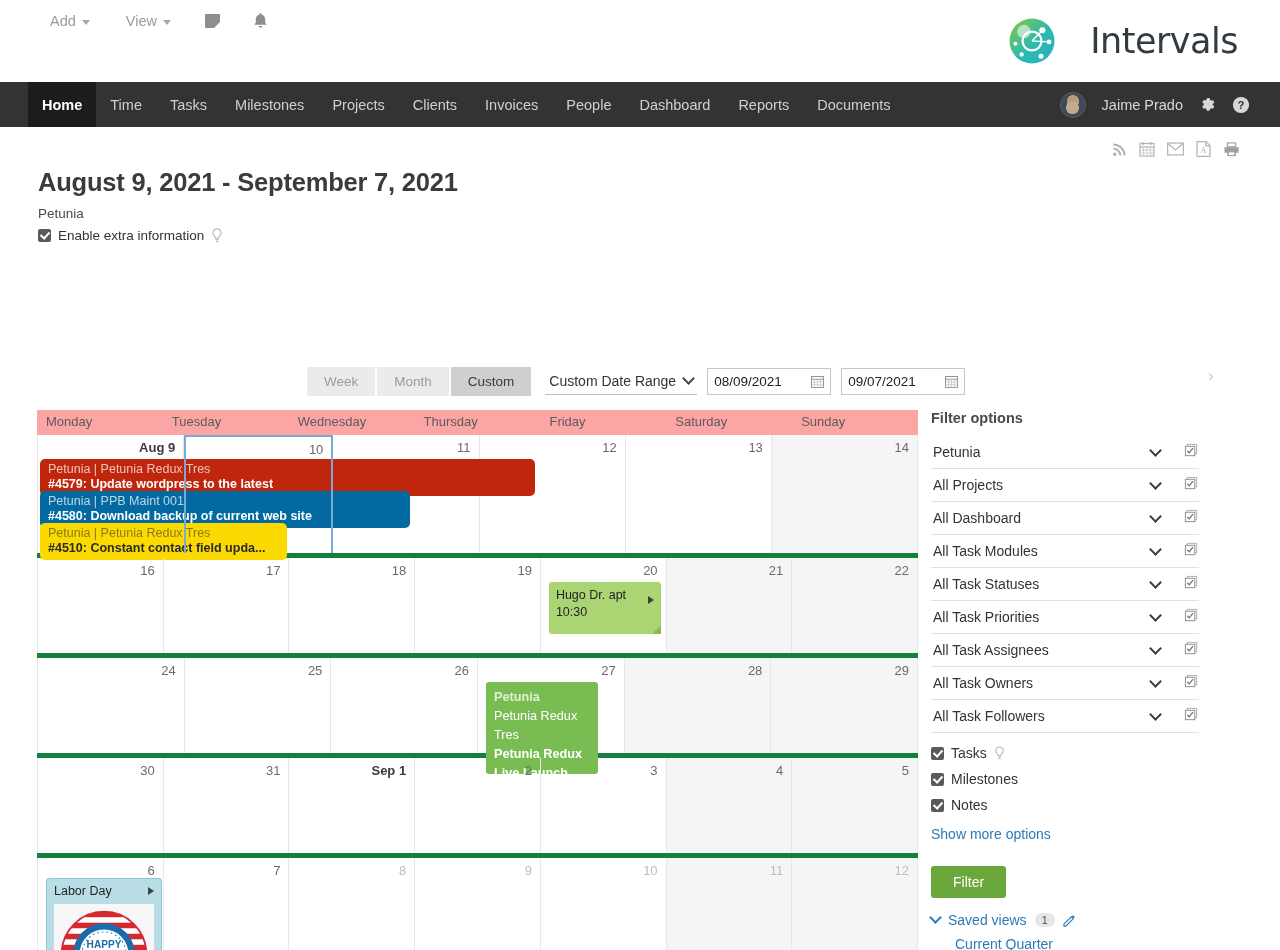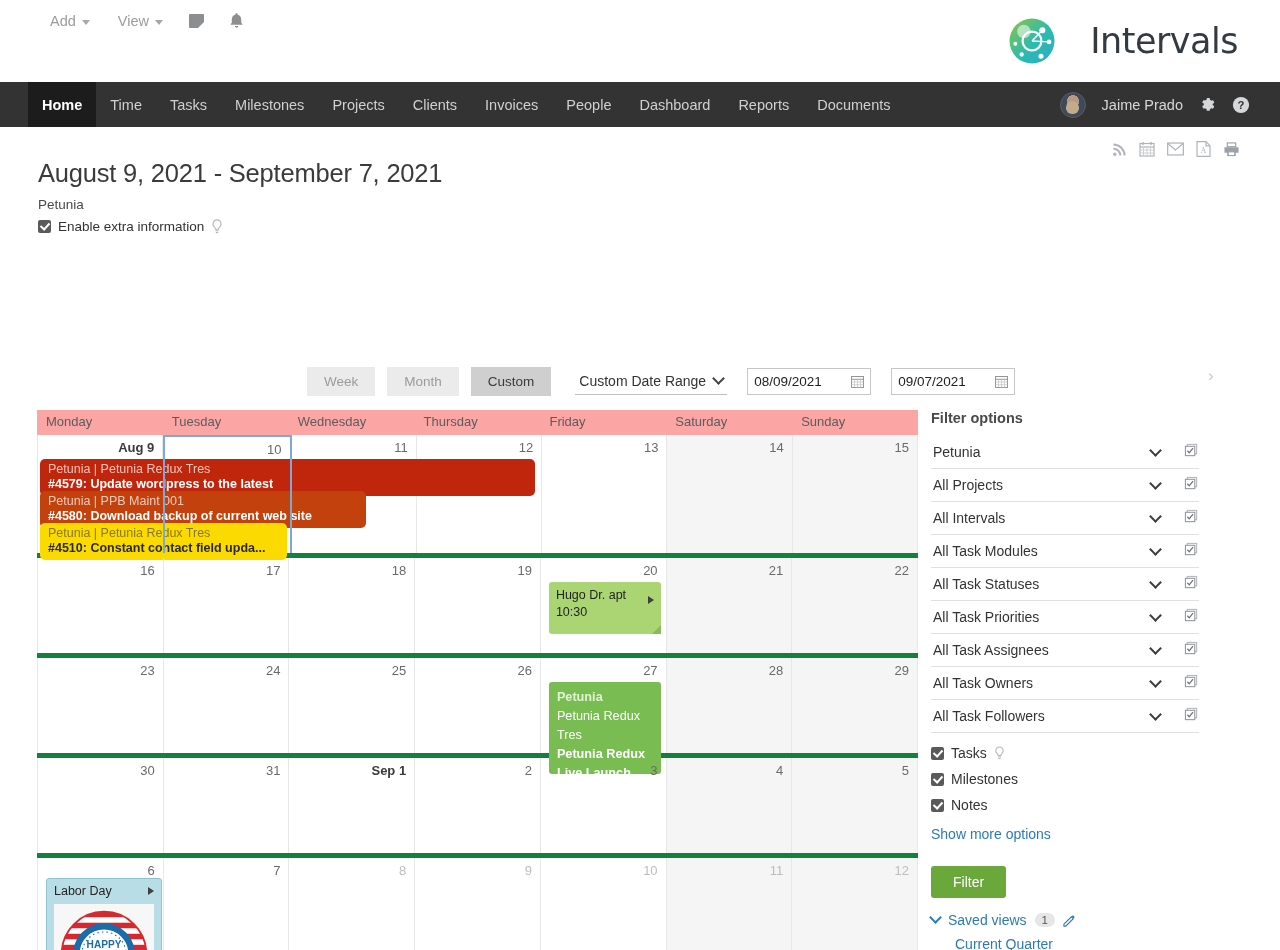--- a/index.html
+++ b/index.html
@@ -15,21 +15,21 @@
 
   
   .topbar {
     position: relative;
     height: 82px;
     background: #ffffff;
     border-bottom: none;
   }
   .topbar-left {
     position: absolute; left: 38px; top: 8px;
-    display: flex; align-items: center; gap: 4px;
+    display: flex; align-items: center; gap: 12px;
   }
   .tb-menu {
     display: flex; align-items: center; gap: 6px;
     padding: 4px 12px;
     color: #999b9d; font-size: 14.5px;
     cursor: pointer;
   }
   .caret-down {
     width: 0; height: 0;
     border-left: 4.5px solid transparent;
@@ -101,22 +101,22 @@
   
   .page { position: relative; padding: 0 0 0 0; }
 
   .export-icons {
     position: absolute; right: 40px; top: 14px;
     display: flex; gap: 12px; align-items: center;
   }
   .export-icons svg { cursor: pointer; }
 
   .page-title {
-    padding: 32px 0 0 38px;
-    font-size: 25.5px; color: #3b3b3b; font-weight: 400;
+    padding: 41px 0 0 38px;
+    font-size: 25.5px; color: #3b3b3b; font-weight: 700;
     letter-spacing: -0.2px;
   }
   .page-sub {
     padding: 9px 0 0 38px;
     font-size: 13.5px; color: #4a4a4a;
   }
 
   .action-row {
     padding: 10px 0 0 38px;
     display: flex; align-items: center; gap: 20px;
@@ -143,21 +143,21 @@
     content: ""; position: absolute; left: 4px; top: 1px;
     width: 4px; height: 7px;
     border: solid #fff; border-width: 0 2px 2px 0;
     transform: rotate(42deg);
   }
   .bulb { color:#aeb0b2; font-size: 13px; }
 
   
   .ctrl-bar {
     position: absolute; left: 307px; top: 240px;
-    display: flex; align-items: center; gap: 10px;
+    display: flex; align-items: center; gap: 0;
   }
   .seg {
     font-size: 13.5px; color: #9b9b9b;
     background: #ebebeb; padding: 7px 17px;
     cursor: pointer; border-right: 2px solid #fff;
   }
   .seg.active { background: #cfcfcf; color: #3a3a3a; }
   .dd-range {
     margin-left: 12px; font-size: 14px; color: #333;
     border-bottom: 1px solid #bfbfbf;
@@ -487,30 +487,27 @@
         </div>
       <div class="daycell">
           <span class="daynum">12</span>
         </div>
       <div class="daycell">
           <span class="daynum">13</span>
         </div>
       <div class="daycell weekend">
           <span class="daynum">14</span>
         </div>
-      <div class="daycell weekend">
-          <span class="daynum">15</span>
-        </div>
 
       <div class="evt-layer">
         <div class="task-bar" id="tb0" style="left: 3px; width: 495px; top: 24px; background: rgb(192, 38, 12);">
           <div class="t1">Petunia | Petunia Redux Tres</div>
           <div class="t2">#4579: Update wordpress to the latest</div>
         </div>
-        <div class="task-bar" id="tb1" style="left: 3px; width: 326px; top: 56px; background: #c2410c;">
+        <div class="task-bar" id="tb1" style="left: 3px; width: 370px; top: 56px; background: #0369a1;">
           <div class="t1">Petunia | PPB Maint 001</div>
           <div class="t2">#4580: Download backup of current web site</div>
         </div>
         <div class="task-bar yellow" id="tb2" style="left: 3px; width: 247px; top: 88px; background: rgb(250, 218, 0);">
           <div class="t1">Petunia | Petunia Redux Tres</div>
           <div class="t2">#4510: Constant contact field upda...</div>
         </div>
       </div>
     </div>
 
@@ -540,23 +537,20 @@
       </div>
       <div class="daycell weekend">
           <span class="daynum">21</span>
         </div>
       <div class="daycell weekend">
           <span class="daynum">22</span>
         </div>
     </div>
 
     <div class="week w3">
-      <div class="daycell">
-          <span class="daynum">23</span>
-        </div>
       <div class="daycell">
           <span class="daynum">24</span>
         </div>
       <div class="daycell">
           <span class="daynum">25</span>
         </div>
       <div class="daycell">
           <span class="daynum">26</span>
         </div>
       <div class="daycell">
@@ -676,21 +670,21 @@
     <div class="filter-row">
       <span class="lbl">All Projects</span>
       <i class="fchev"></i>
     <span class="multi-cb"><svg width="15" height="15" viewBox="0 0 16 16">
             <rect x="3.5" y="1.5" width="10" height="10" fill="#ffffff" stroke="#b2b5b9" stroke-width="1.1"></rect>
             <rect x="1.5" y="3.5" width="10" height="10" fill="#ffffff" stroke="#8f9399" stroke-width="1.1"></rect>
             <path d="M3.6 8.3l2 2.2 4-5" fill="none" stroke="#6f7378" stroke-width="1.4"></path>
           </svg></span>
       </div>
     <div class="filter-row">
-      <span class="lbl">All Intervals</span>
+      <span class="lbl">All Dashboard</span>
       <i class="fchev"></i>
     <span class="multi-cb"><svg width="15" height="15" viewBox="0 0 16 16">
             <rect x="3.5" y="1.5" width="10" height="10" fill="#ffffff" stroke="#b2b5b9" stroke-width="1.1"></rect>
             <rect x="1.5" y="3.5" width="10" height="10" fill="#ffffff" stroke="#8f9399" stroke-width="1.1"></rect>
             <path d="M3.6 8.3l2 2.2 4-5" fill="none" stroke="#6f7378" stroke-width="1.4"></path>
           </svg></span>
       </div>
     <div class="filter-row">
       <span class="lbl">All Task Modules</span>
       <i class="fchev"></i>

